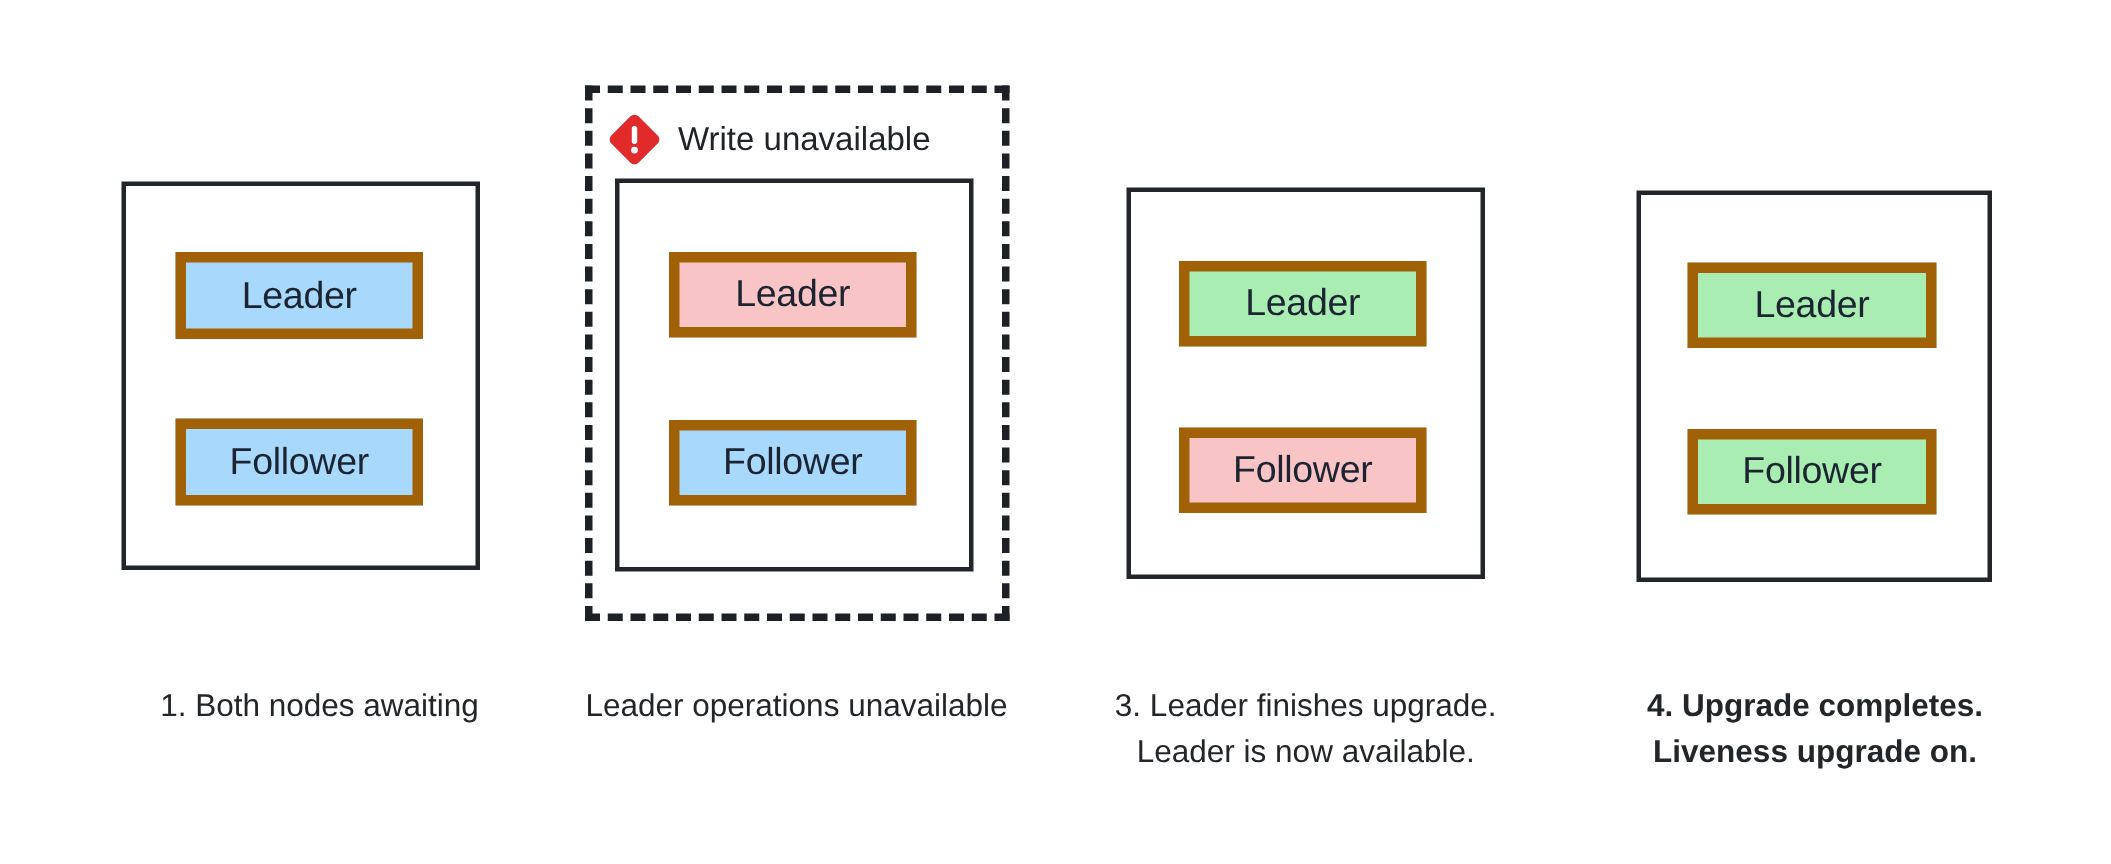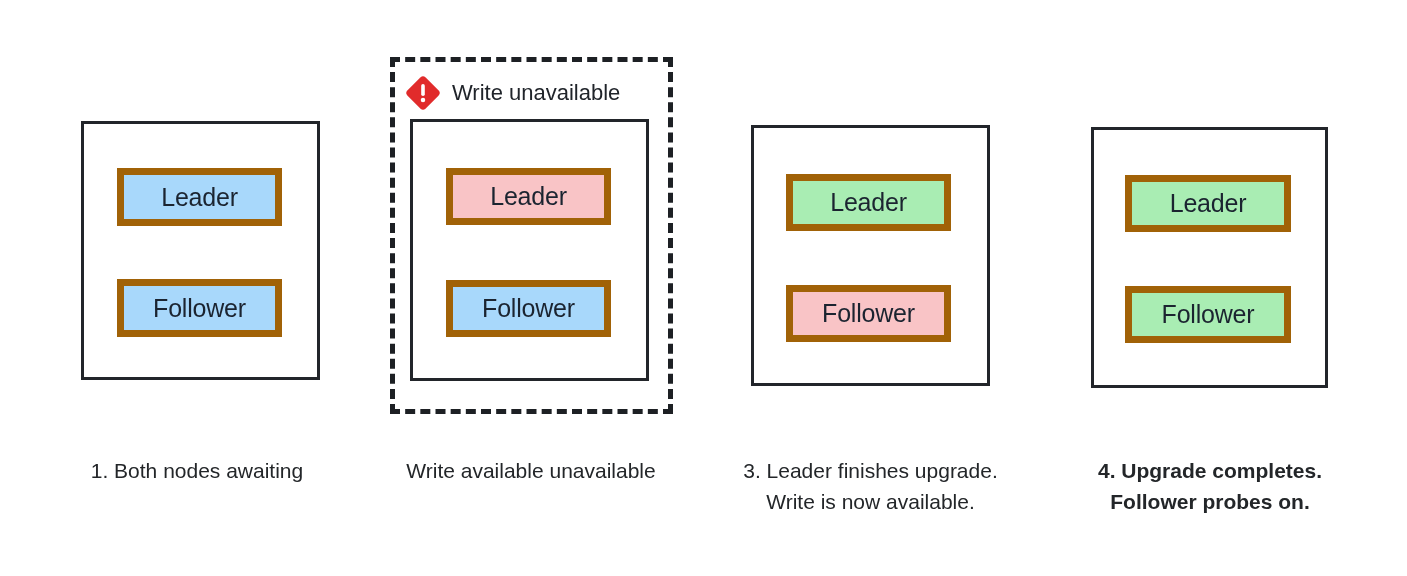--- a/index.html
+++ b/index.html
@@ -101,21 +101,21 @@
     <div class="node-box" style="left:81px; top:121px; width:239px; height:259px;"></div>
 
     <div class="chip blue" style="left:117px; top:168px; width:165px; height:58px;">
       <span>Leader</span>
     </div>
 
     <div class="chip blue" style="left:117px; top:279px; width:165px; height:58px;">
       <span>Follower</span>
     </div>
 
-    <div class="caption" style="left:6px; top:455px; width:382px;">
+    <div class="caption" style="left:22px; top:455px; width:382px;">
       <span class="line">1. Both nodes awaiting</span>
     </div>
   </div>
 
   <div class="panel">
     <div class="alert-frame" style="left:390px; top:57px; width:283px; height:357px;"></div>
 
     <div class="alert-banner" style="left:404px; top:74px;">
       <svg class="warn-icon" viewBox="0 0 40 40">
         <rect x="6.5" y="6.5" width="27" height="27" rx="4" ry="4" transform="rotate(45 20 20)" fill="#e12b2b"></rect>
@@ -129,51 +129,51 @@
 
     <div class="chip pink" style="left:446px; top:168px; width:165px; height:57px;">
       <span>Leader</span>
     </div>
 
     <div class="chip blue" style="left:446px; top:280px; width:165px; height:57px;">
       <span>Follower</span>
     </div>
 
     <div class="caption" style="left:371px; top:455px; width:320px;">
-      <span class="line">Write available unavailable</span>
+      <span class="line">Leader operations unavailable</span>
     </div>
   </div>
 
   <div class="panel">
     <div class="node-box" style="left:751px; top:125px; width:239px; height:261px;"></div>
 
     <div class="chip green" style="left:786px; top:174px; width:165px; height:57px;">
       <span>Leader</span>
     </div>
 
     <div class="chip pink" style="left:786px; top:285px; width:165px; height:57px;">
       <span>Follower</span>
     </div>
 
     <div class="caption" style="left:718px; top:455px; width:305px;">
       <span class="line">3. Leader finishes upgrade.</span>
-      <span class="line">Write is now available.</span>
+      <span class="line">Leader is now available.</span>
     </div>
   </div>
 
   <div class="panel">
     <div class="node-box" style="left:1091px; top:127px; width:237px; height:261px;"></div>
 
     <div class="chip green" style="left:1125px; top:175px; width:166px; height:57px;">
       <span>Leader</span>
     </div>
 
     <div class="chip green" style="left:1125px; top:286px; width:166px; height:57px;">
       <span>Follower</span>
     </div>
 
     <div class="caption" style="left:1059px; top:455px; width:302px;font-weight:bold;">
       <span class="line">4. Upgrade completes.</span>
-      <span class="line">Follower probes on.</span>
+      <span class="line">Liveness upgrade on.</span>
     </div>
   </div>
 
 </div>
 
 </body></html>

